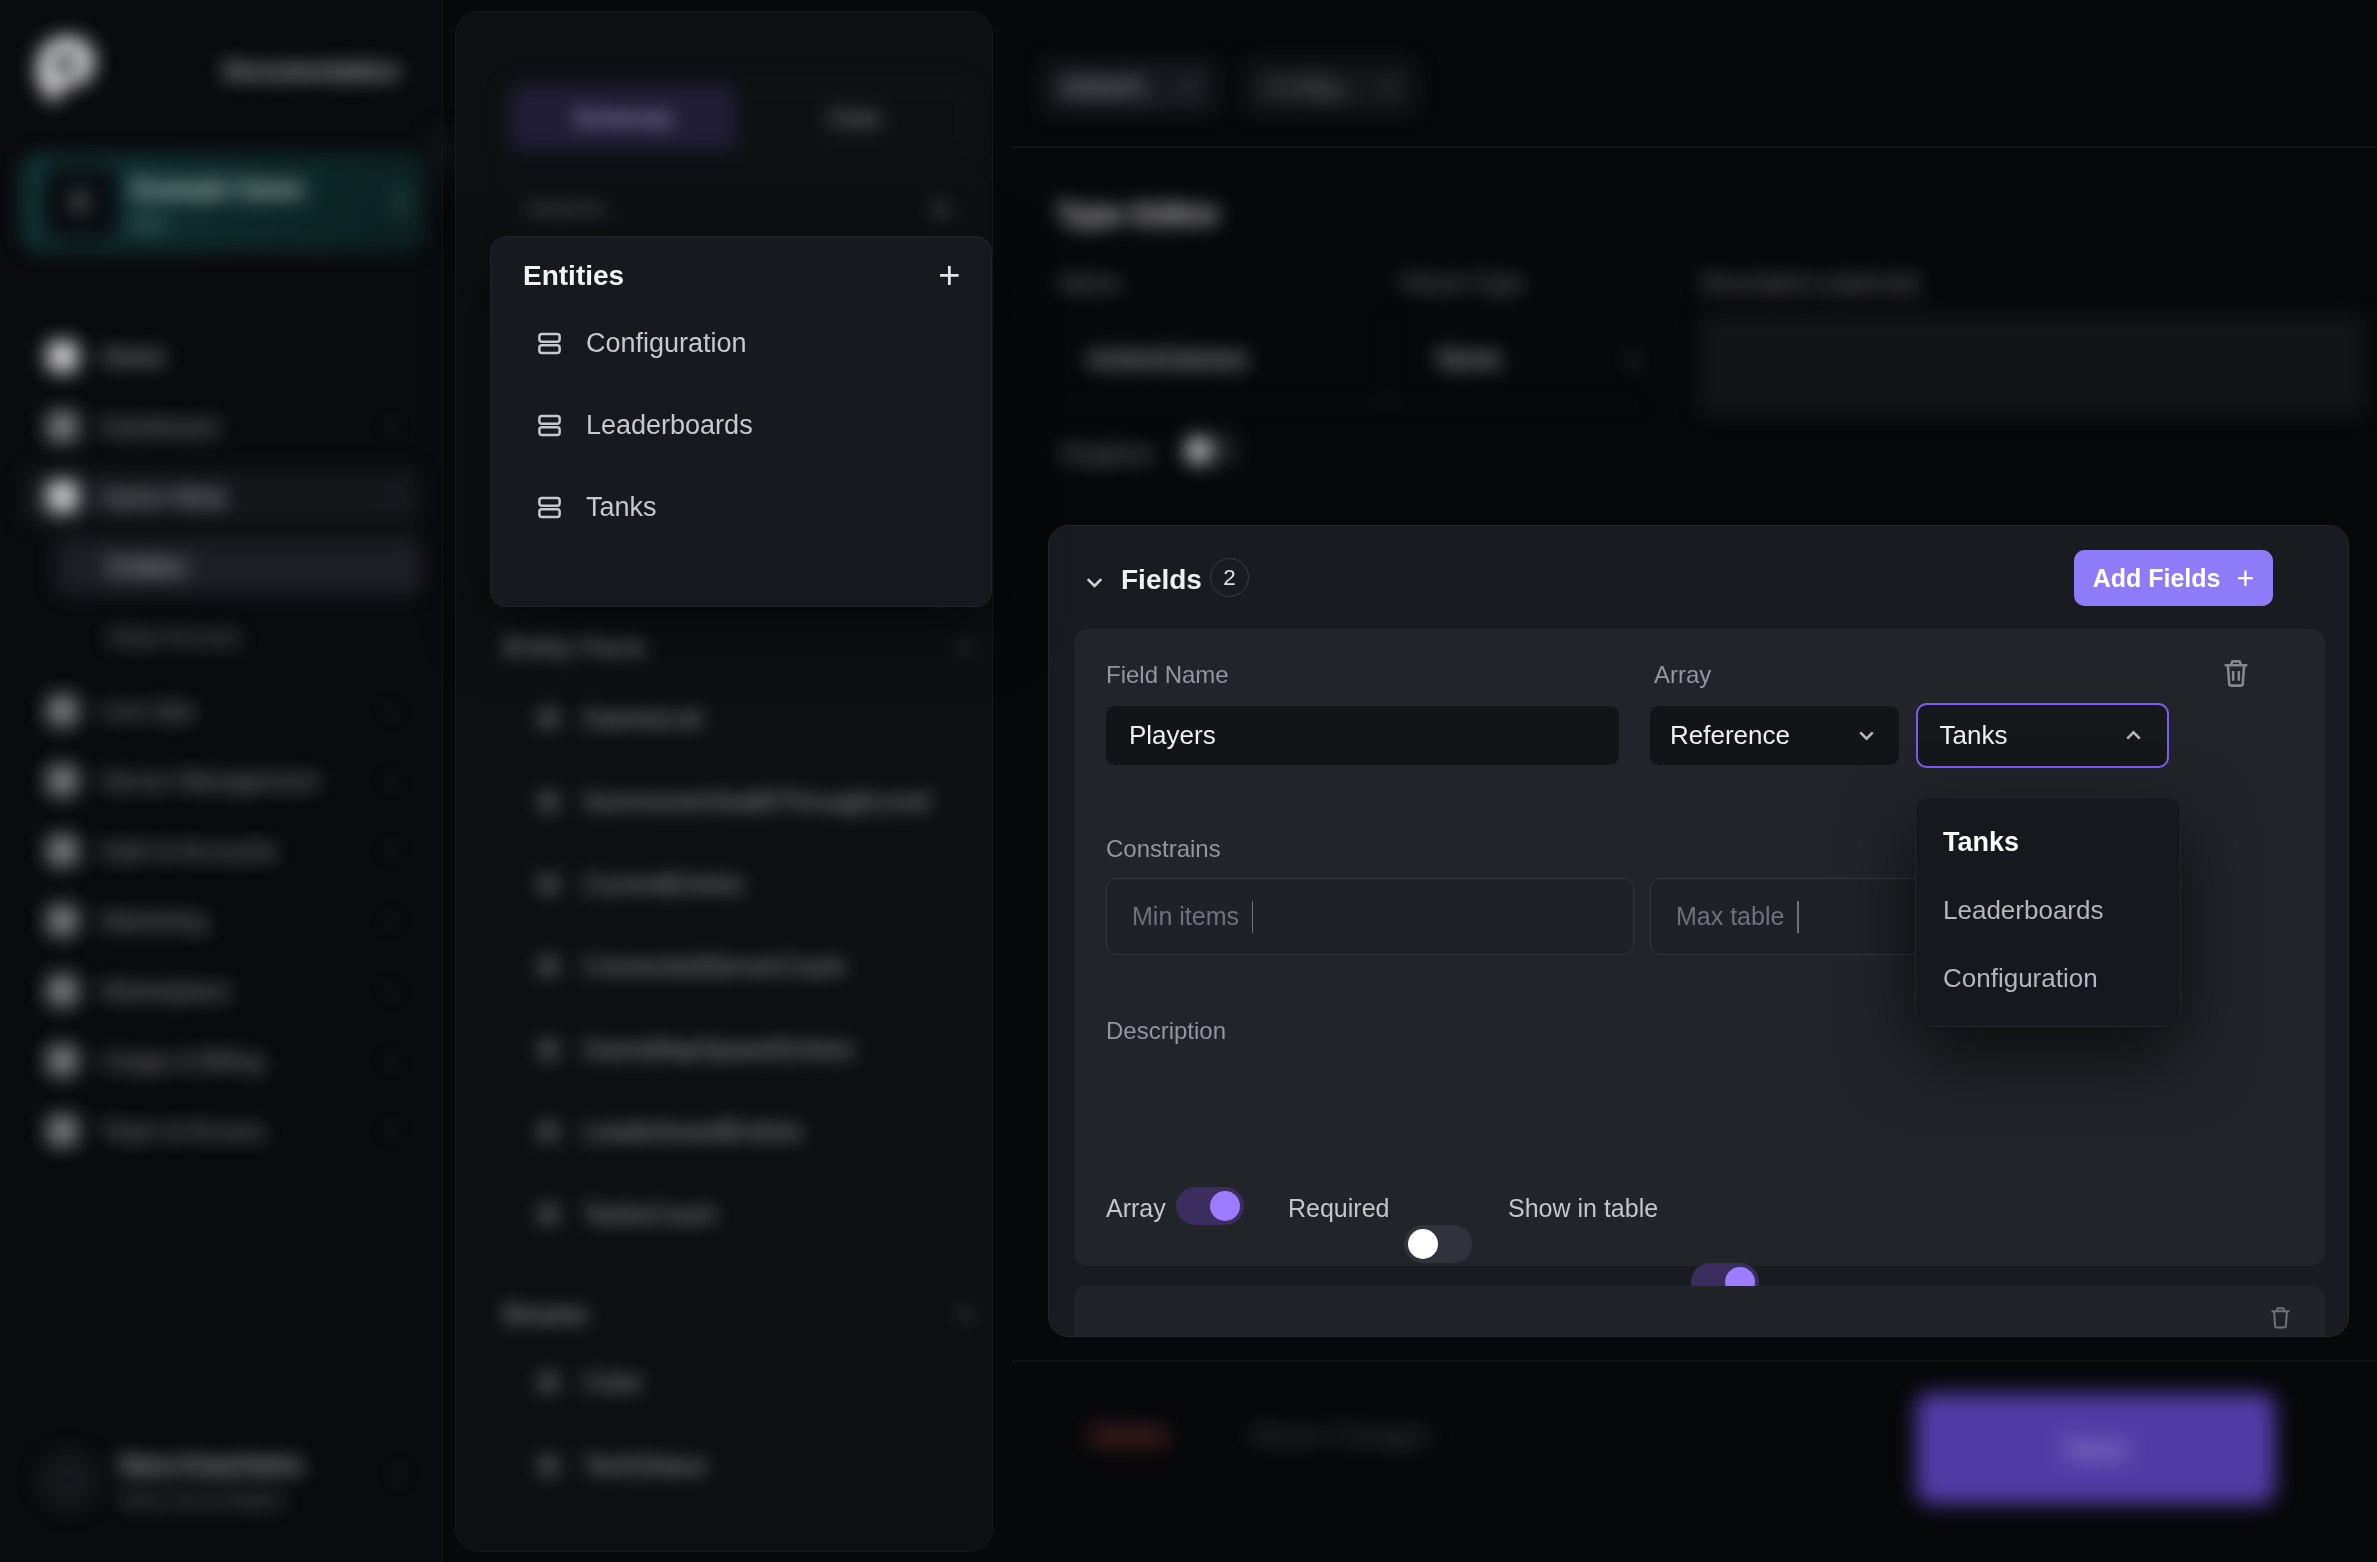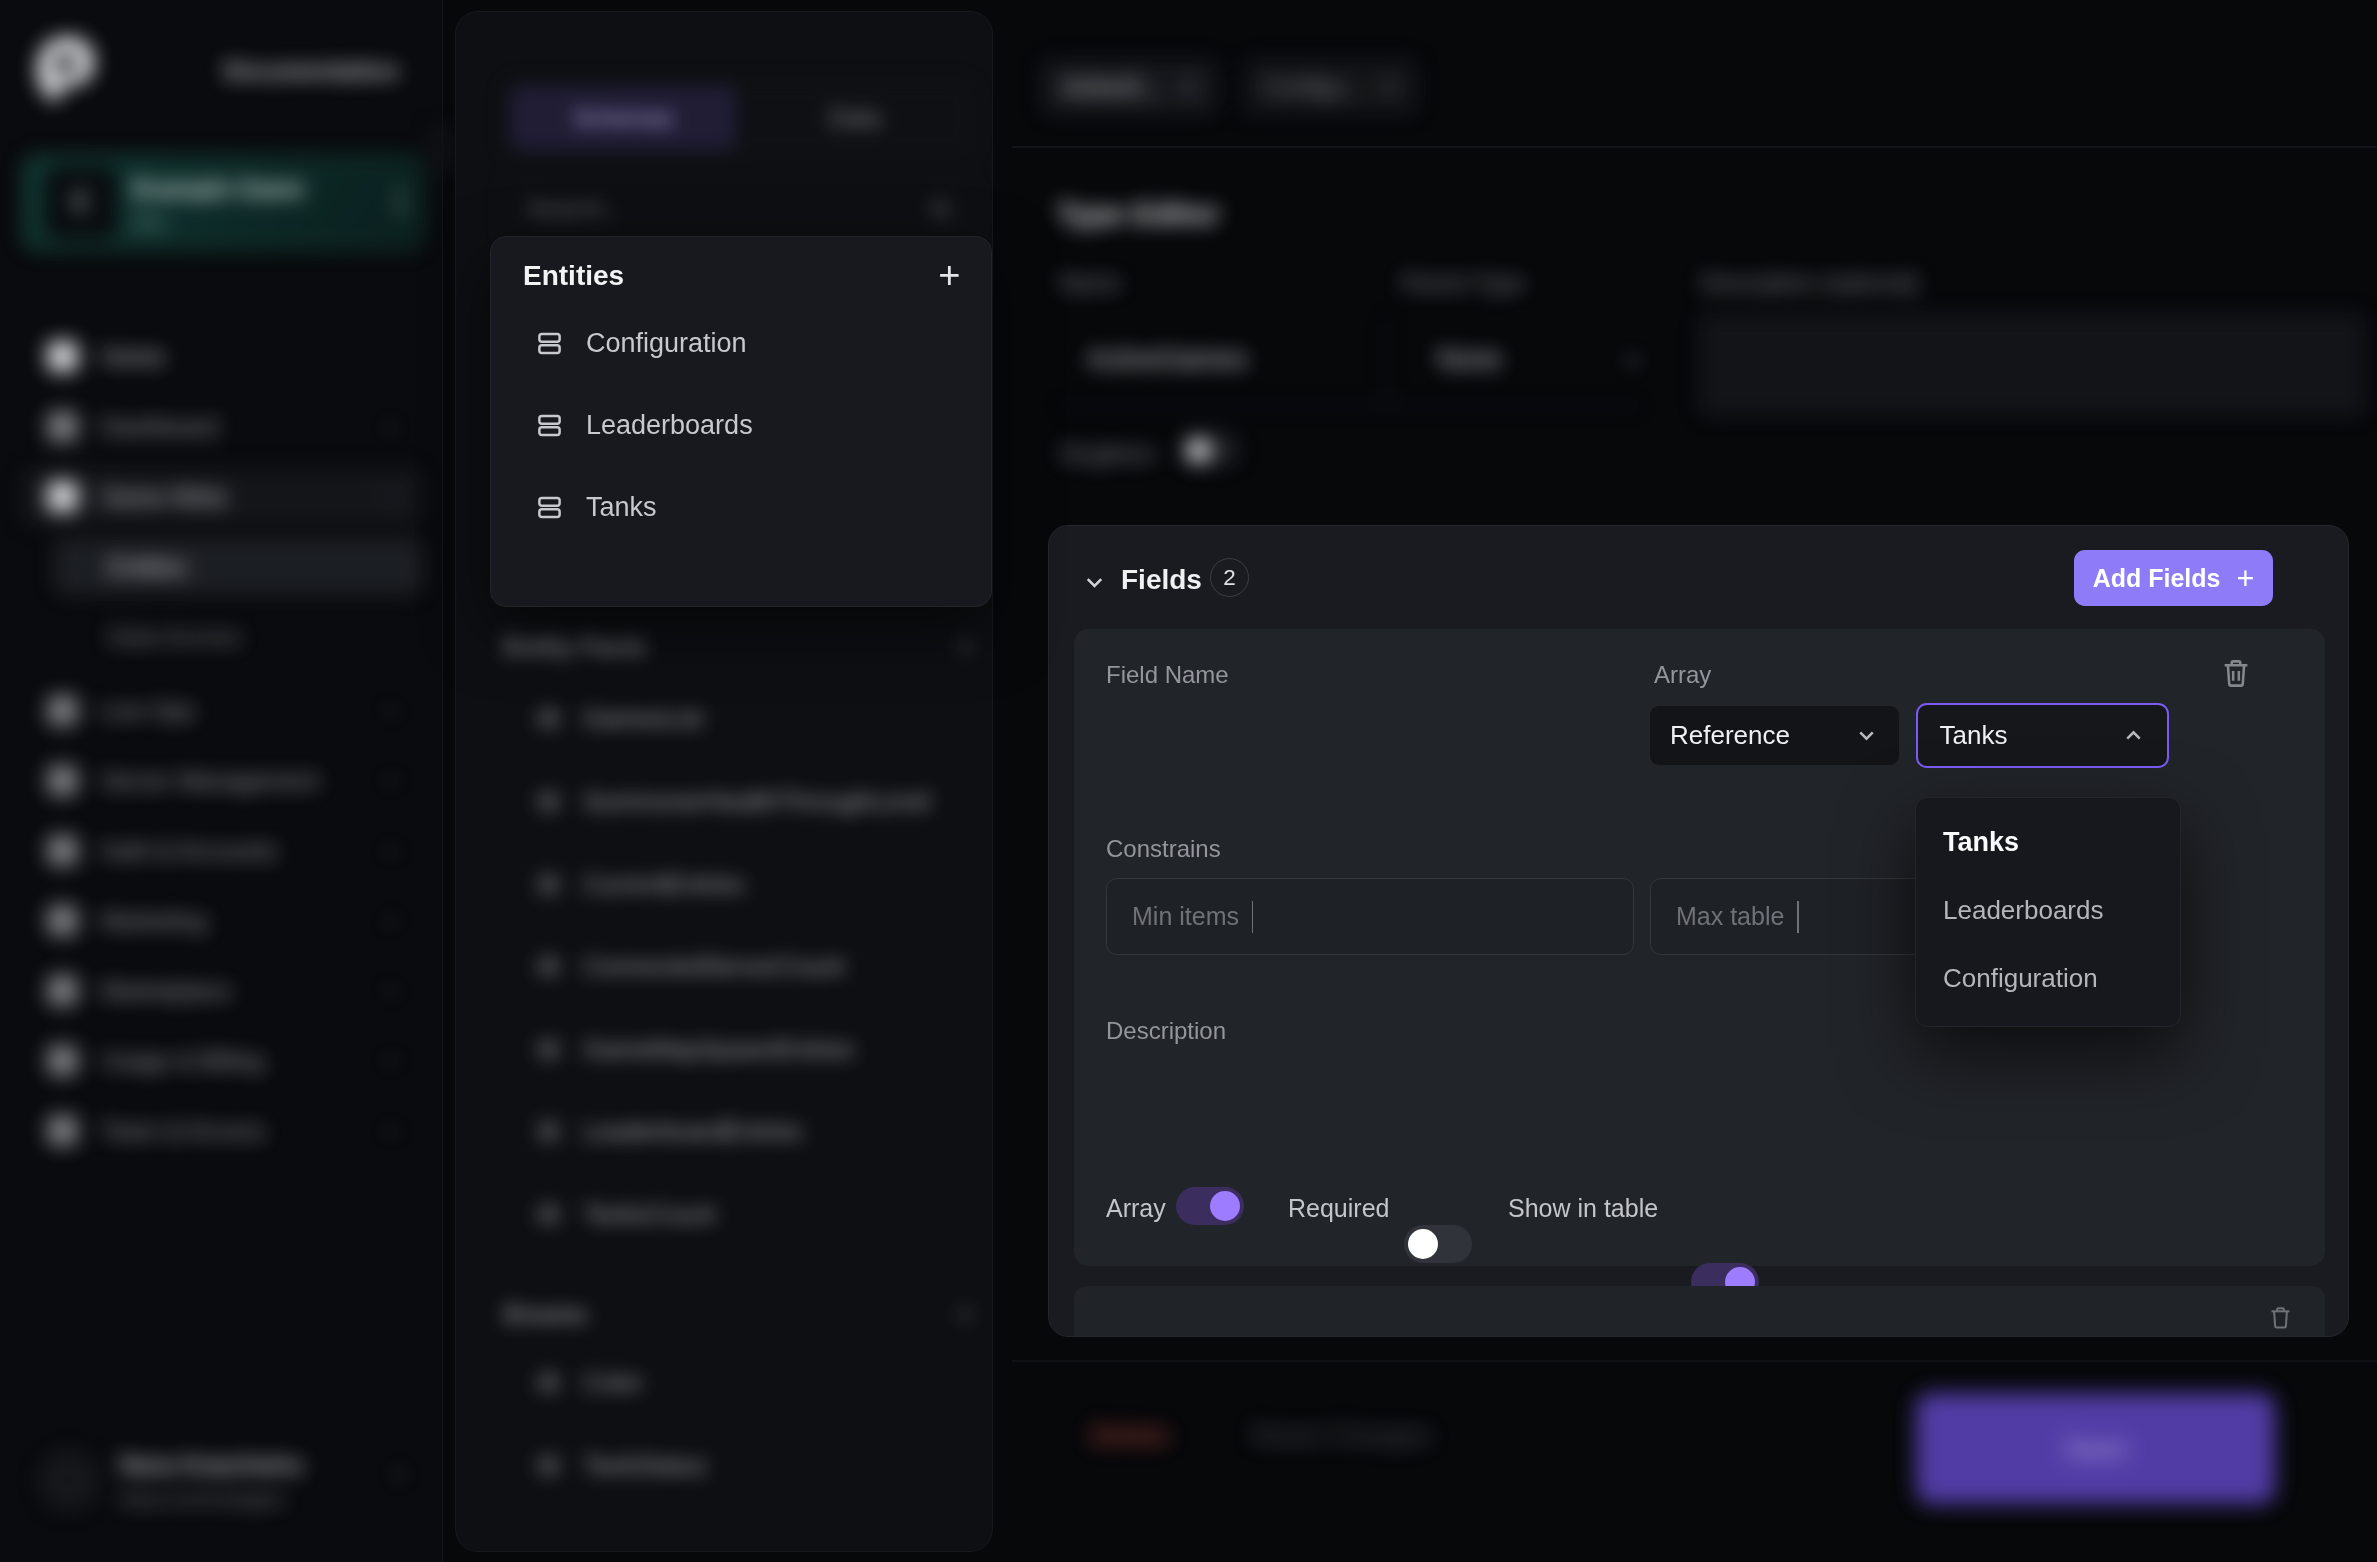--- a/index.html
+++ b/index.html
@@ -447,20 +447,23 @@
       <div class="abs fc-label" style="left:580px;top:32px;">Array</div>
       <div class="abs" style="left:1145px;top:27px;color:#85888d;">
         <svg width="34" height="34" viewBox="0 0 24 24" fill="none" stroke="currentColor" stroke-width="1.8">
           <path d="M4 6.5h16"></path>
             <path d="M9 6.5V4.8a1 1 0 011-1h4a1 1 0 011 1v1.7"></path>
           <path d="M6.3 6.5l.9 13a1.5 1.5 0 001.5 1.4h6.6a1.5 1.5 0 001.5-1.4l.9-13"></path>
           <path d="M10 10.5v7M14 10.5v7"></path>
           </svg>
       </div>
 
+      <div class="abs dark-input" style="left:32px;top:77px;width:513px;height:59px;padding:0 23px;">
+        <input type="text" value="Players" style="">
+      </div>
       <div class="abs dark-input" style="left:576px;top:77px;width:249px;height:59px;padding:0 20px;">
         <span>Reference</span>
         <span class="sel-chev">
           <svg width="25" height="25" viewBox="0 0 24 24" fill="none" stroke="currentColor" stroke-width="2.4">
               <path d="M6 9l6 6 6-6"></path>
             </svg>
           </span>
       </div>
       <div class="abs dark-input ref-target" style="left:842px;top:74px;width:253px;height:65px;padding:0 21.5px;">
         <span>Tanks</span>

